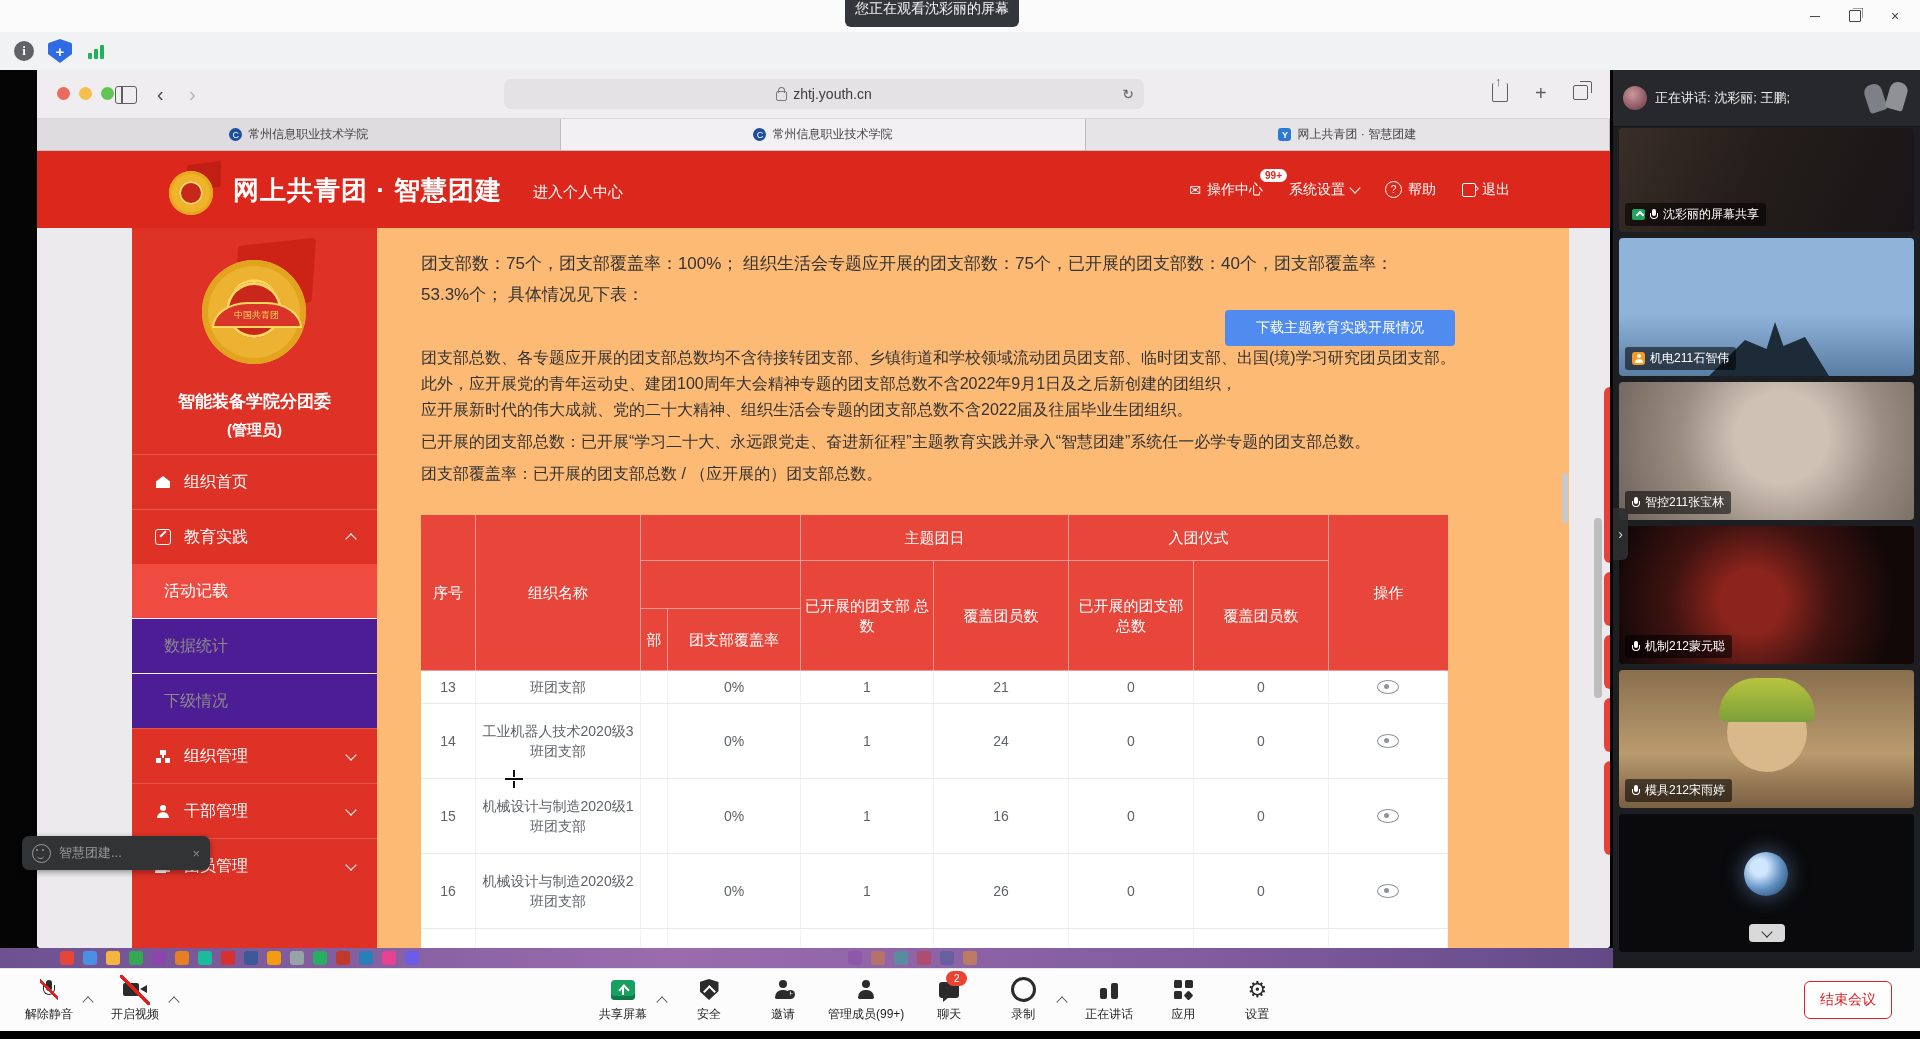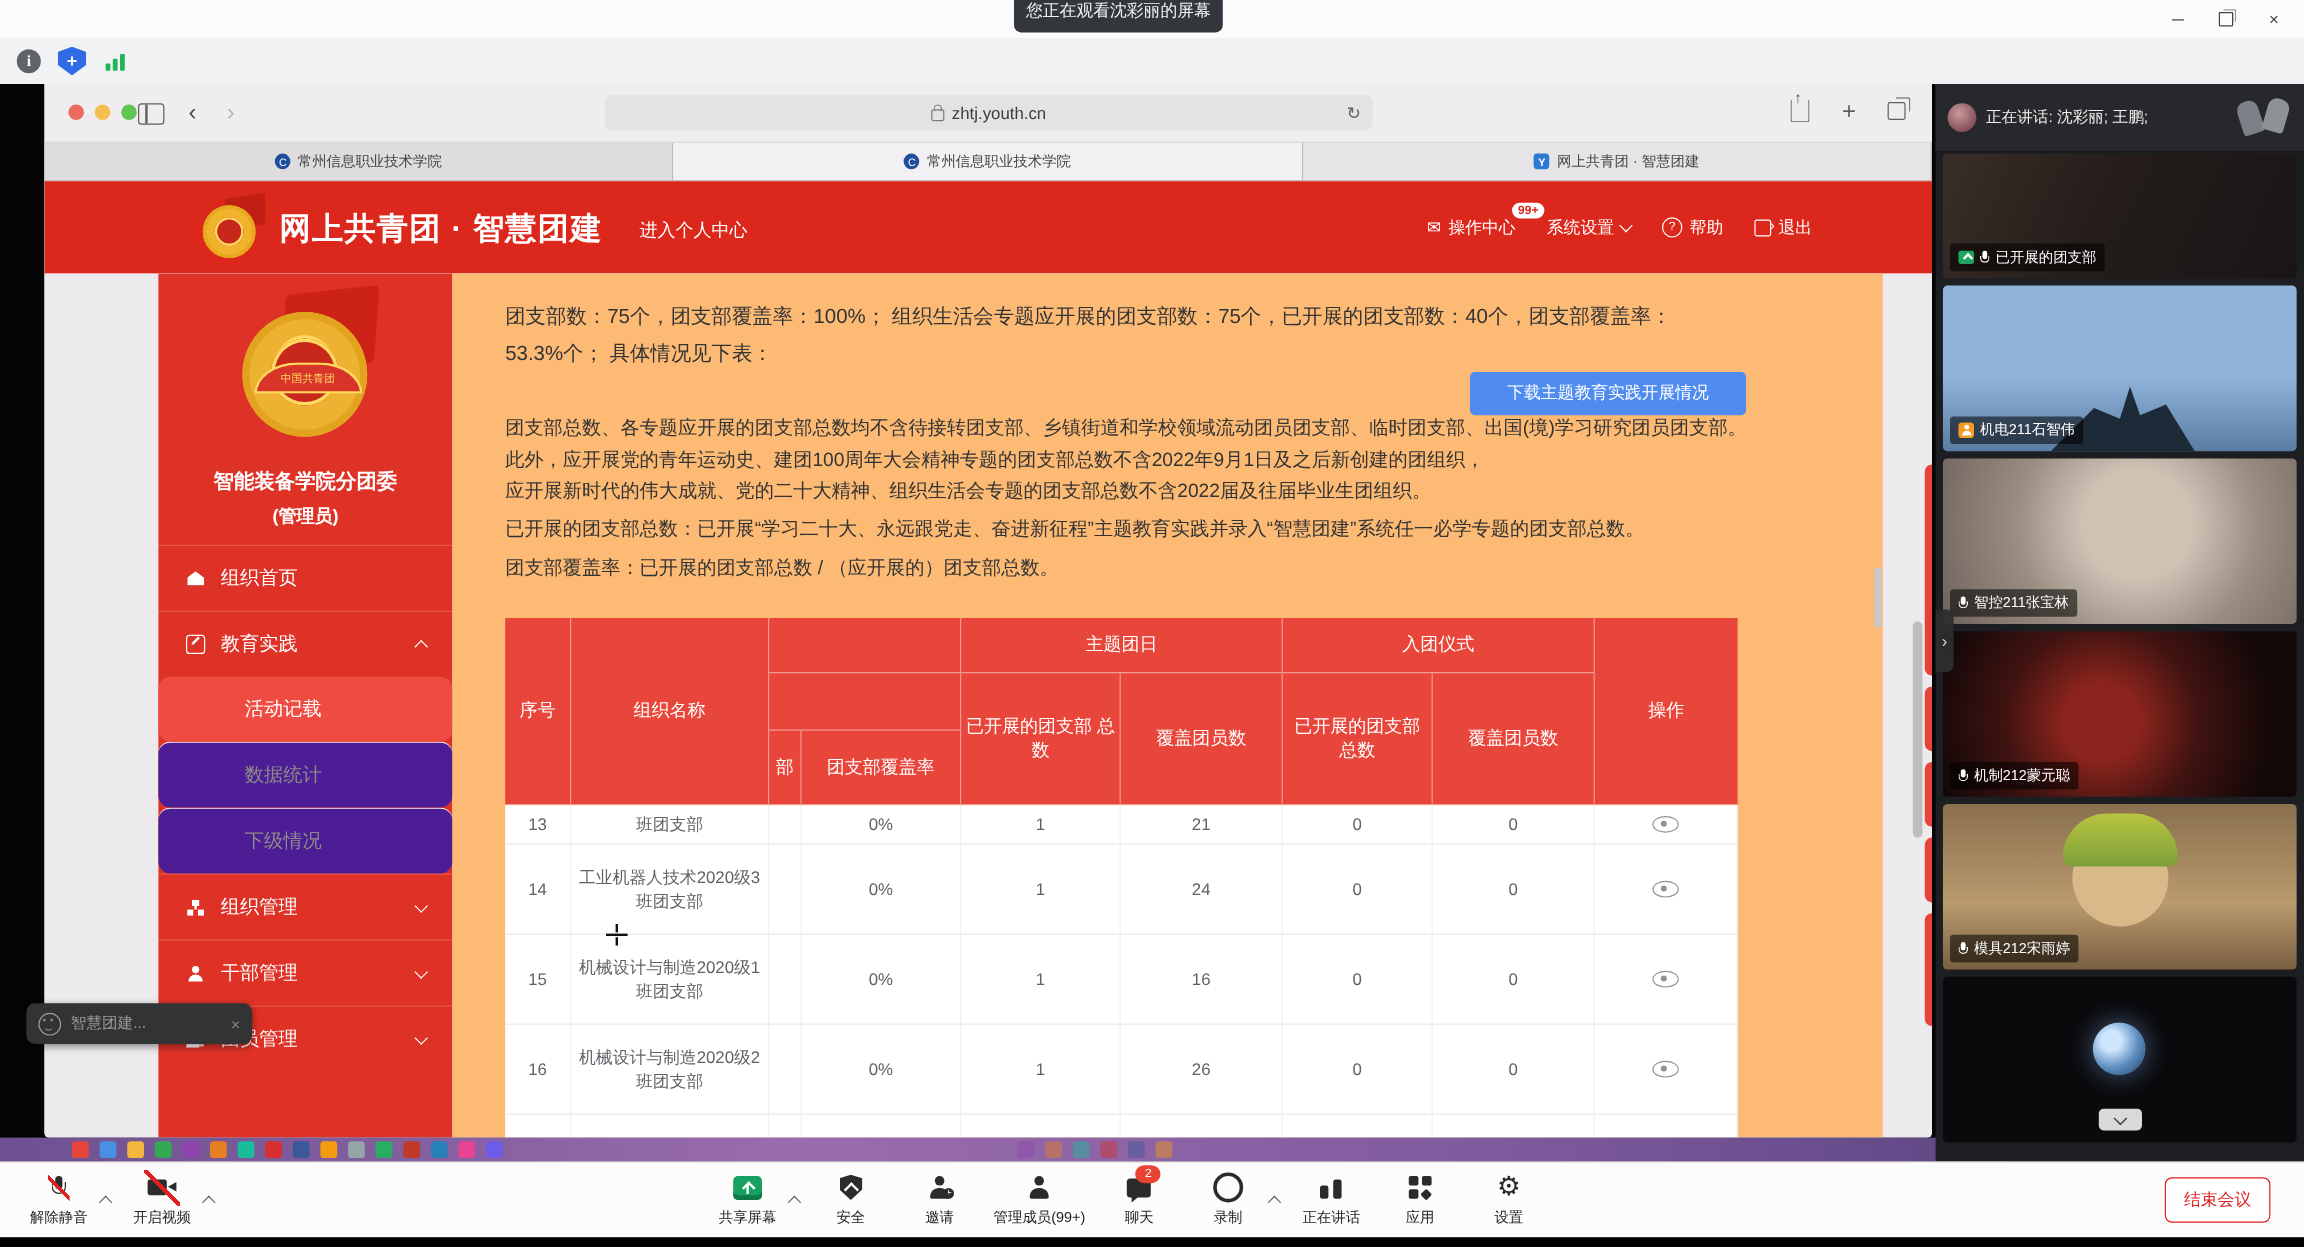--- a/index.html
+++ b/index.html
@@ -82,21 +82,21 @@
   .gutterL{width:95px;}
   .sidebar{width:245px;background:#de3227;color:#fff;position:relative;flex-shrink:0;}
   .emblem-big{margin:14px auto 8px;width:122px;height:140px;position:relative;}
   .emblem-big .flag{position:absolute;right:2px;top:0;width:78px;height:64px;background:#cd2317;transform:skewY(-10deg) rotate(4deg);border-radius:4px;}
   .emblem-big .disc{position:absolute;left:8px;top:18px;width:104px;height:104px;border-radius:50%;background:radial-gradient(circle at 50% 42%,#ffd95e 0 30%,#eeb233 31% 100%);box-shadow:inset 0 0 0 6px #e2a31f;}
   .emblem-big .disc::before{content:"";position:absolute;left:24px;top:22px;width:56px;height:56px;border-radius:50%;background:#c8281c;box-shadow:inset 0 0 0 3px #ffd95e;}
   .emblem-big .banner{position:absolute;left:18px;top:60px;width:86px;height:22px;background:#d8342a;border-radius:40%/100% 100% 0 0;border:2px solid #ffd95e;display:flex;align-items:center;justify-content:center;font-size:9px;color:#ffd95e;}
   .org-title{text-align:center;font-size:17px;font-weight:bold;}
   .org-role{text-align:center;font-size:15px;font-weight:bold;margin-top:8px;margin-bottom:14px;}
   .side-item{height:54px;display:flex;align-items:center;padding:0 22px;gap:12px;font-size:16px;border-top:1px solid rgba(255,255,255,.18);position:relative;}
-  .side-item.sub{padding-left:72px;border-top:none;border-radius:10px;}
+  .side-item.sub{padding-left:32px;border-top:none;}
   .side-item.active-sub{background:#ef4b40;}
   .side-item.muted{background:#4c1d95;color:#8e8a89;border-top:1px solid #f6f2f1;}
   .side-item .caret-right{margin-left:auto;}
   .si-ic{width:18px;display:flex;justify-content:center;font-size:16px;}
   .ic-home{width:14px;height:12px;position:relative;background:#fff;clip-path:polygon(0 45%,50% 0,100% 45%,100% 100%,0 100%);}
   .ic-pencil{width:14px;height:14px;border:1.5px solid #fff;border-radius:3px;position:relative;}
   .ic-pencil::after{content:"";position:absolute;left:3px;top:3px;width:8px;height:2px;background:#fff;transform:rotate(-45deg);}
   .ic-org{width:14px;height:13px;background:
     linear-gradient(#fff 0 0) 50% 0/6px 5px no-repeat,
     linear-gradient(#fff 0 0) 0 100%/5px 5px no-repeat,
@@ -538,21 +538,21 @@
     <div class="speakbar">
       <span class="sp-avatar"></span>
       <span>正在讲话: 沈彩丽; 王鹏;</span>
       <span class="hands"></span>
     </div>
     <div class="tiles" id="tiles">
         <div class="tile bg-dim first">
           <div class="tile-label">
             <span class="ic-shareG"></span>
             <span class="ic-micW"></span>
-            <span>已开展的团支部</span>
+            <span>沈彩丽的屏幕共享</span>
           </div>
         </div>
         <div class="tile bg-sky">
           <div class="tile-label">
             <span class="ic-memberO"></span>
             <span>机电211石智伟</span>
           </div>
         </div>
         <div class="tile bg-baby">
           <div class="tile-label">

